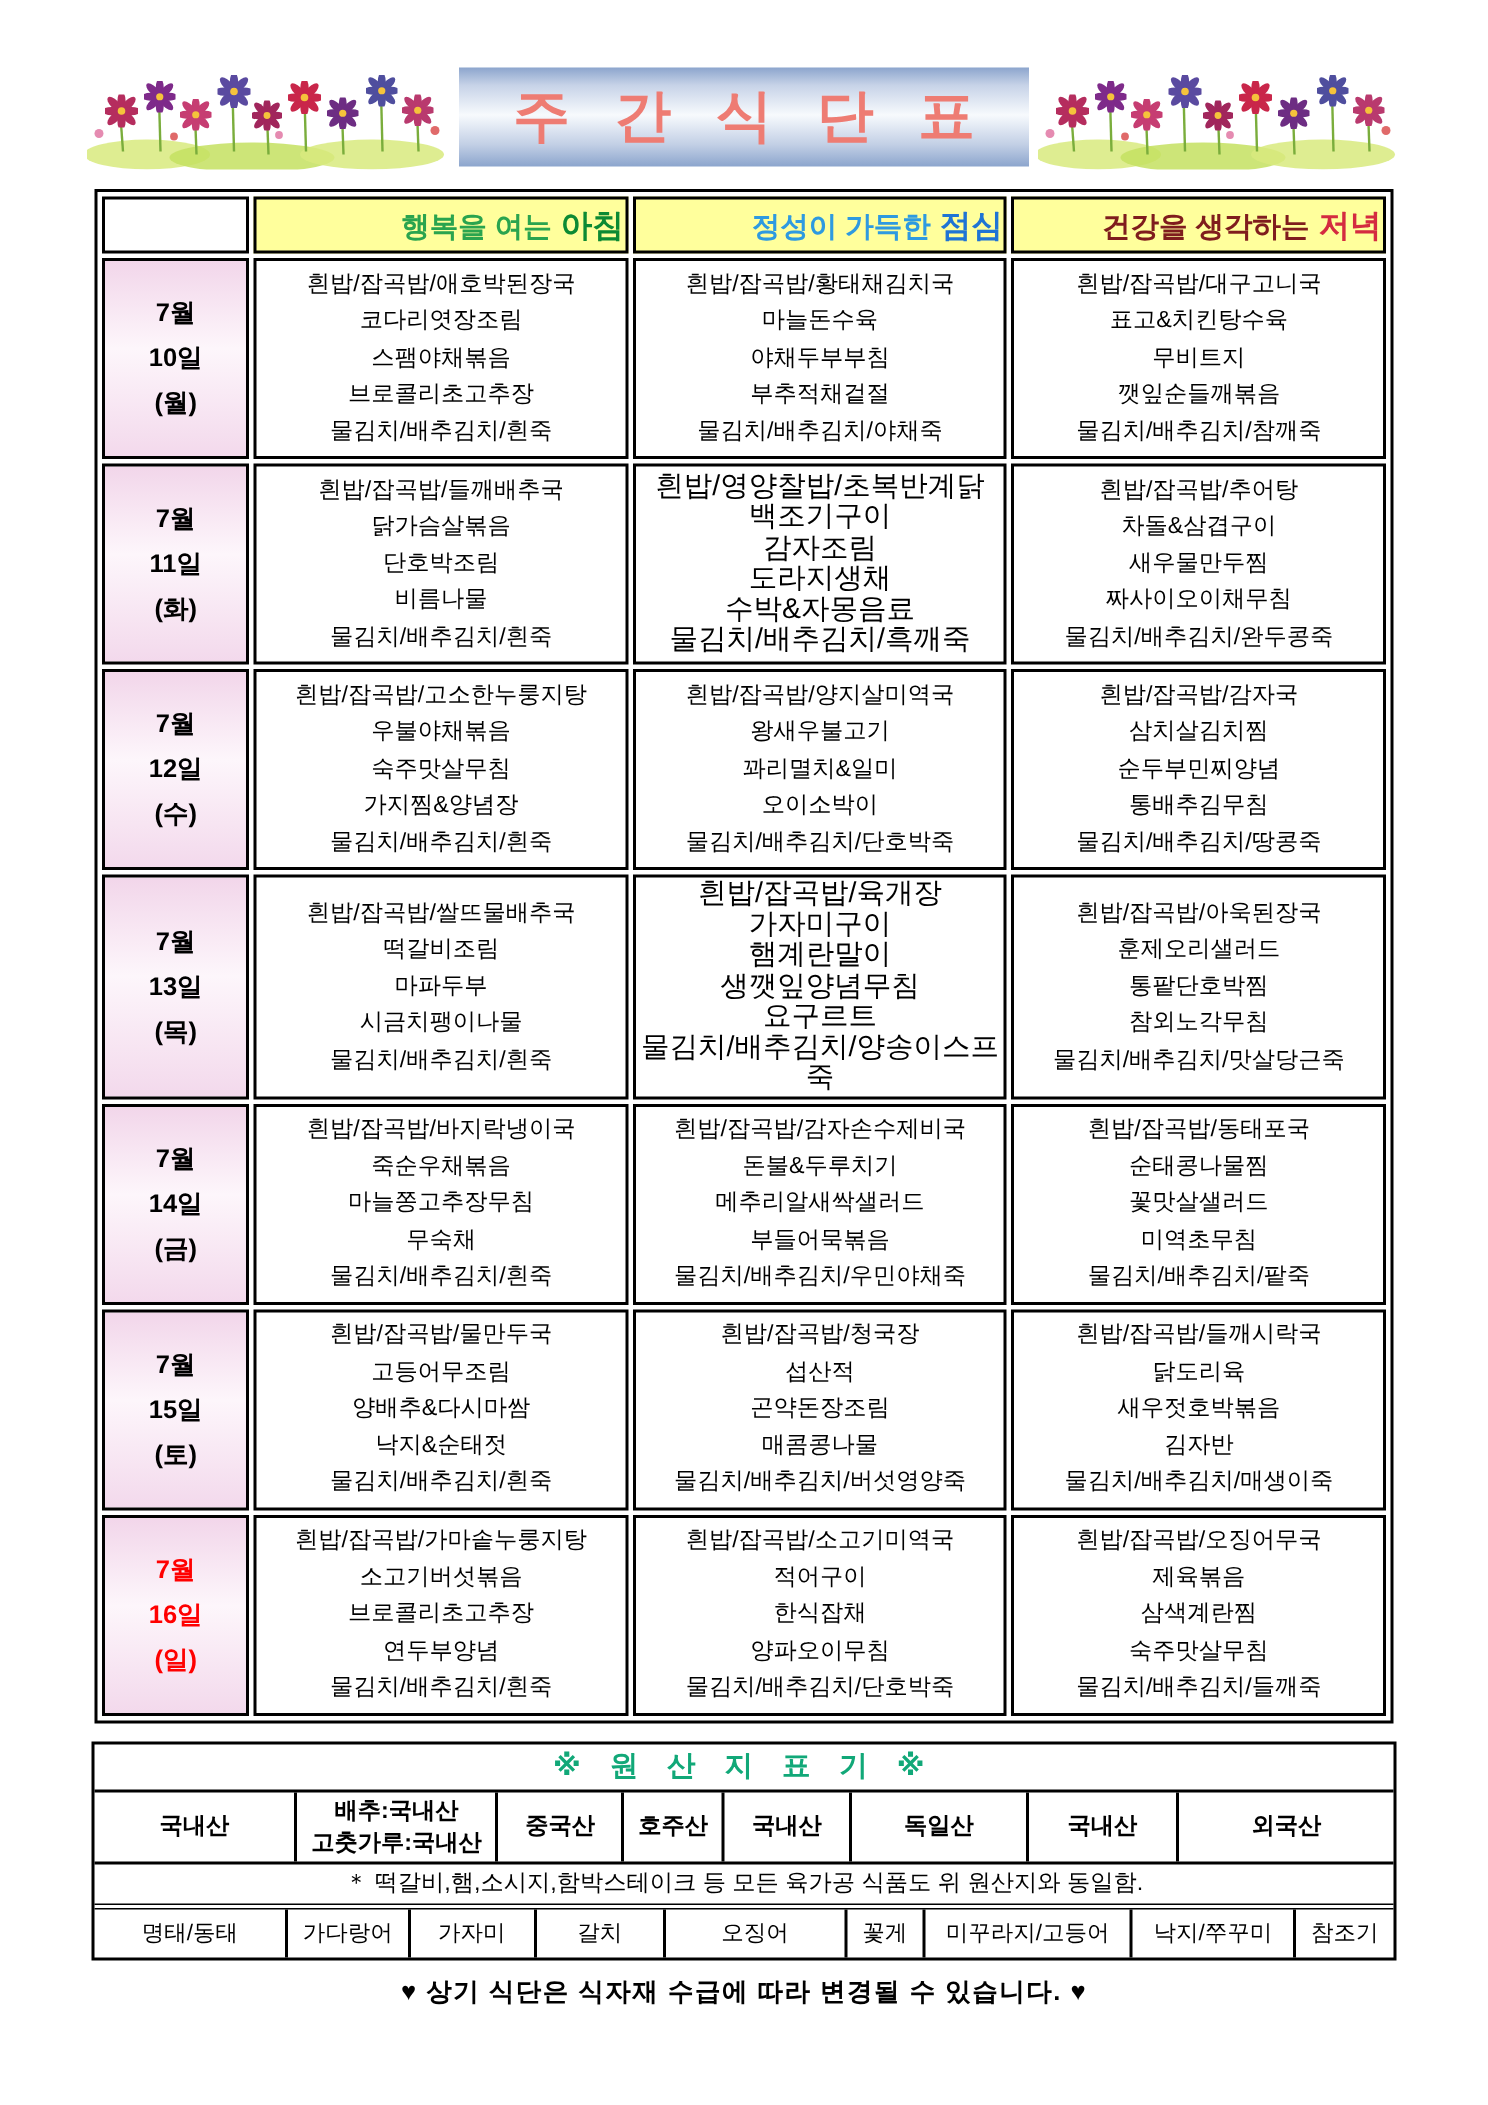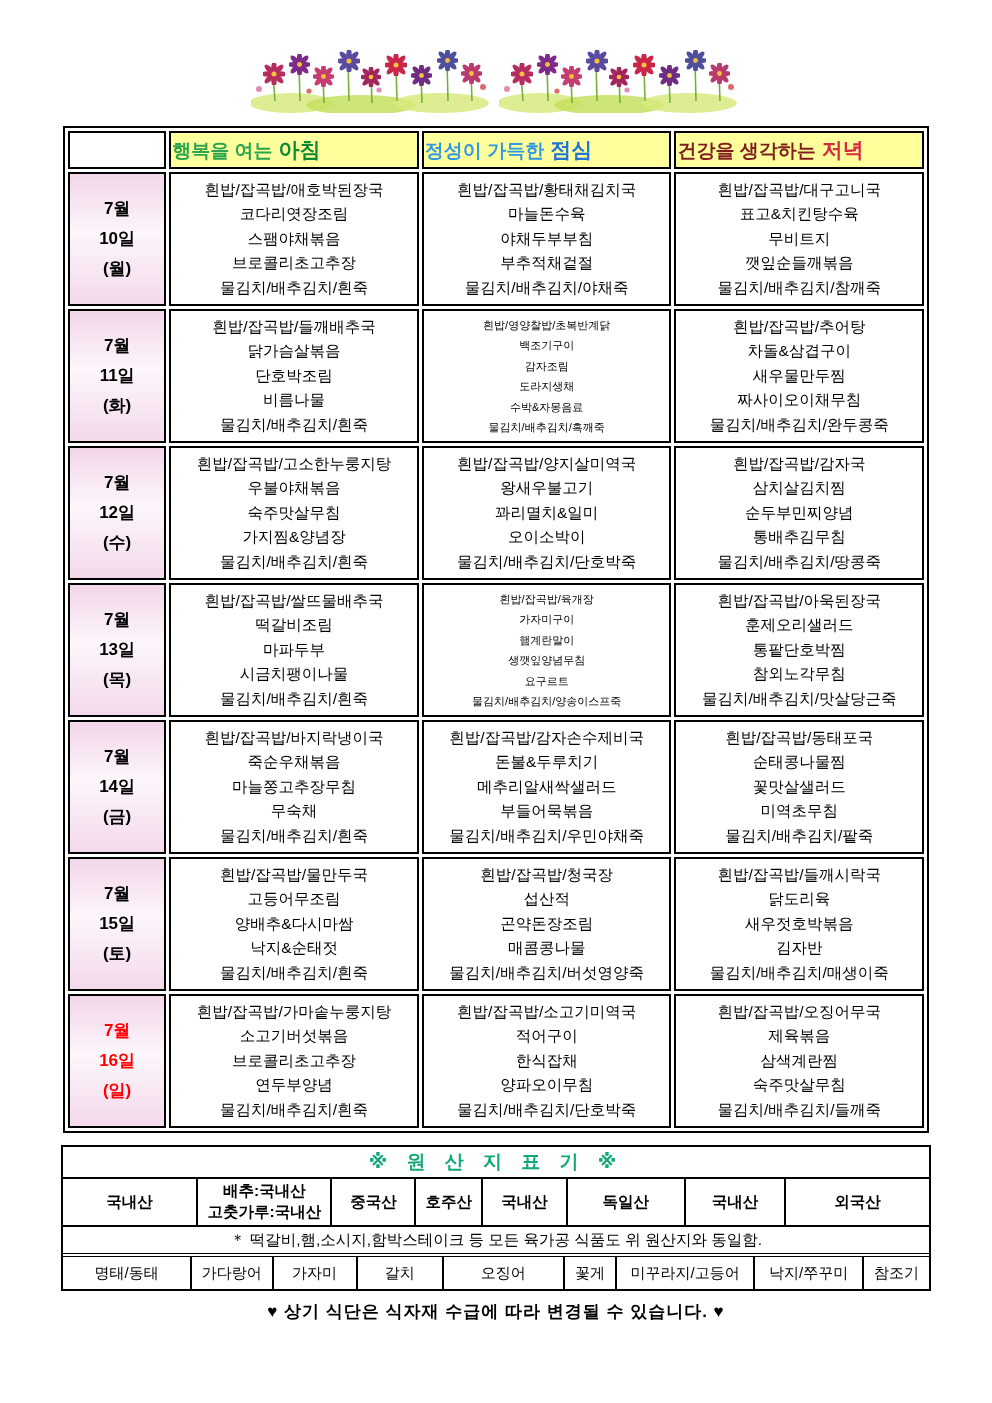--- a/index.html
+++ b/index.html
@@ -19,36 +19,36 @@
     color:#ee7c73;font-family:"Liberation Serif","DejaVu Serif",serif;
     font-weight:bold;font-size:38px;letter-spacing:10px;padding-left:10px;
     box-sizing:border-box;
   }
   
   table.menu-table{
     width:866px;margin:10px auto 0 auto;border:2px solid #000;
     border-collapse:separate;border-spacing:3px;background:#fff;table-layout:fixed;
   }
   table.menu-table th,table.menu-table td{border:2px solid #000;background:#fff;}
-  .meal-header{height:32px;background:#ffff9c !important;font-size:19px;font-weight:bold;text-align:left;}
+  .meal-header{height:32px;background:#ffff9c !important;font-size:19px;font-weight:bold;text-align:right;}
   .corner{background:#ffffff !important;}
   .meal-header .lbl{font-size:21px;font-weight:800;margin-left:6px;}
   .hb .pre{color:#2aa44e;} .hb .lbl{color:#0c8a33;}
   .hl .pre{color:#2e9ae0;} .hl .lbl{color:#1f74d4;}
   .hd .pre{color:#7f1d1d;} .hd .lbl{color:#d42b40;}
   .day-cell{
     background:linear-gradient(180deg,#f2d6ea 0%,#fdf6fb 45%,#f3d9ec 100%) !important;
     text-align:center;font-weight:bold;font-size:17px;line-height:30px;vertical-align:middle;
   }
   .day-cell.sunday{color:#ff0000;}
   .menu-cell{
     height:128px;text-align:center;vertical-align:middle;
     font-size:15.5px;line-height:24.5px;white-space:pre-line;
   }
-  .menu-cell.dense{line-height:20.5px;font-size:11px;margin-top:32px;}
+  .menu-cell.dense{line-height:20.5px;font-size:19px;margin-top:32px;}
   
   .origin-box{width:866px;margin:12px auto 0 auto;border:2px solid #000;background:#fff;}
   .origin-title{
     text-align:center;color:#11a878;font-weight:bold;font-size:19px;
     letter-spacing:7px;height:30px;line-height:30px;border-bottom:2px solid #000;
   }
   table.origin-table{width:100%;border-collapse:collapse;table-layout:fixed;}
   table.origin-table td{
     border:2px solid #000;text-align:center;vertical-align:middle;
     font-size:15px;white-space:pre-line;padding:2px 1px;
@@ -120,20 +120,21 @@
         <circle cx="128" cy="47" r="2.6" fill="#e58bb1"></circle>
         <circle cx="232" cy="44" r="3" fill="#e06a6a"></circle>
       </g>
     </defs>
   </svg>
 
   <div class="title-row">
     <svg class="flowers" viewBox="0 0 242 70">
         <use href="#flowerbank"></use>
       </svg>
+    <div class="title-box">주 간 식 단 표</div>
     <svg class="flowers" viewBox="0 0 242 70">
         <use href="#flowerbank"></use>
       </svg>
   </div>
 
   <table class="menu-table">
     <colgroup>
       <col style="width:11.6%">
         <col style="width:29.47%">
         <col style="width:29.47%">

